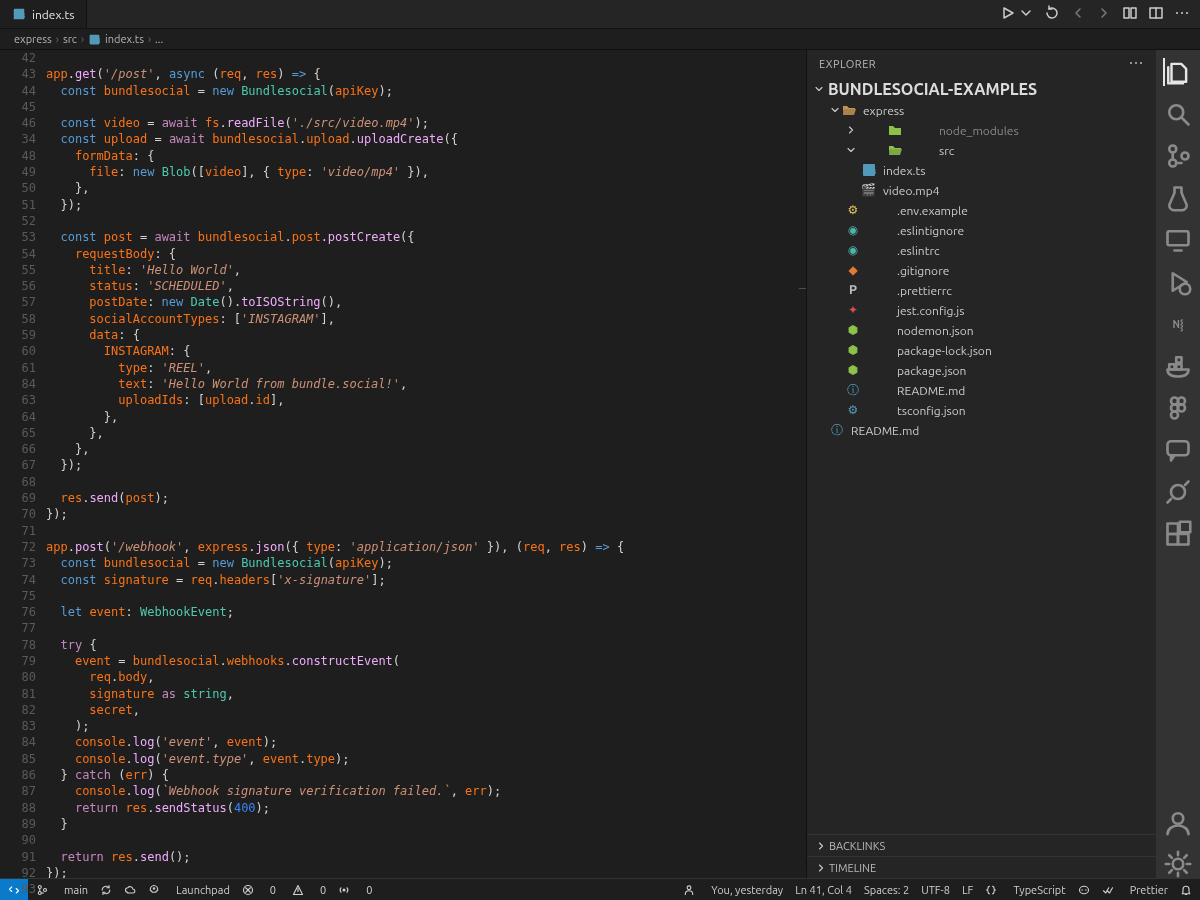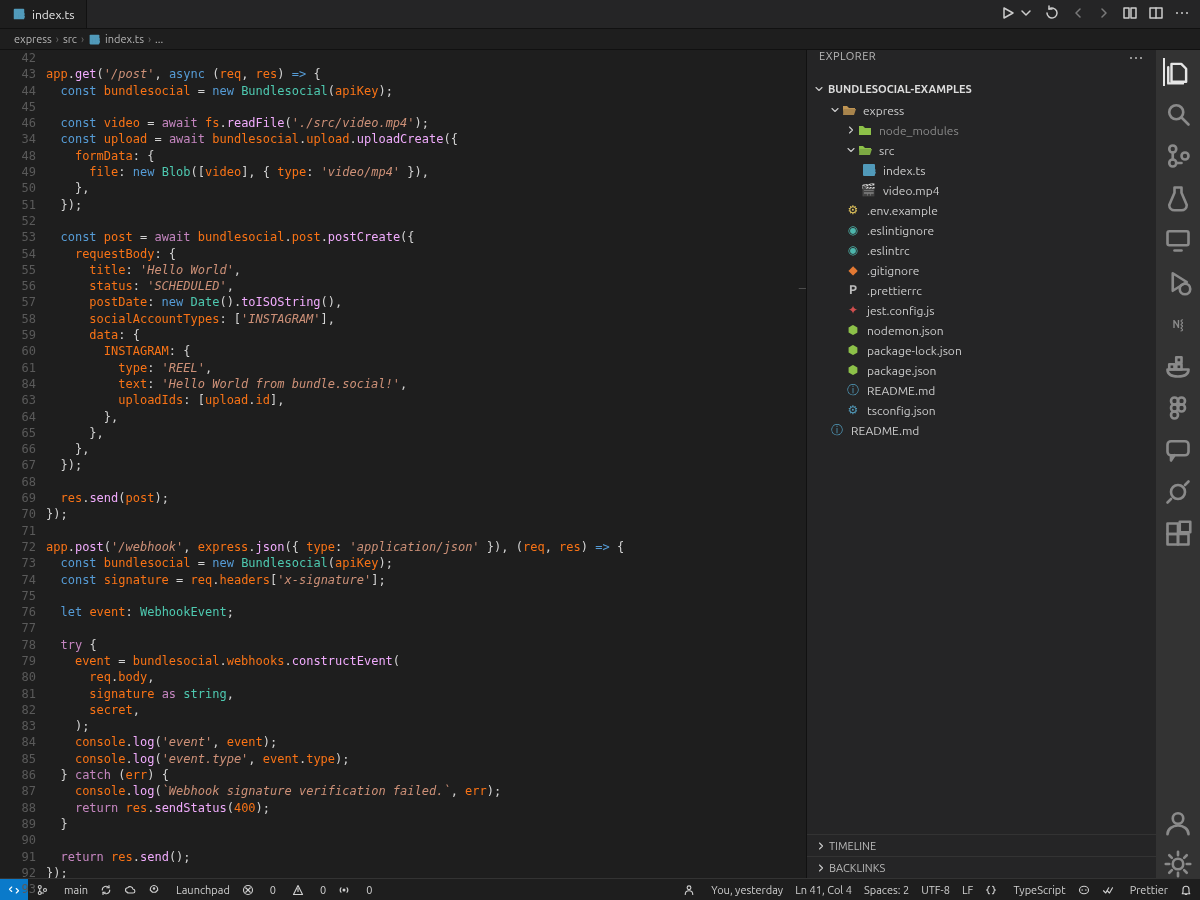--- a/index.html
+++ b/index.html
@@ -28,35 +28,35 @@
   .code .line { height:16.3px; }
   .sash { position:absolute; right:0; top:230px; color:#555; font-size:12px; }
 
   
   .k { color:#c586c0; } 
   .t { color:#f97316; } 
   .f { color:#f0abfc; } 
   .s { color:#ce9178;font-style:italic; } 
   .c { color:#4ec9b0; } 
   .p { color:#d4d4d4; } 
-  .n { color:#f97316; } 
+  .n { color:#3b82f6; } 
   .b { color:#569cd6; } 
 
   
   .side-panel { width: 350px; background: #252526; display:flex; flex-direction:column; font-size:12px; border-left:1px solid #111; }
-  .side-header { display:flex; height:28px; padding:0 12px; font-size:11px; letter-spacing:0.5px; color:#bbb; }
+  .side-header { display:flex; align-items:center; height:28px; padding:0 12px; font-size:11px; letter-spacing:0.5px; color:#bbb; }
   .side-header .ellipsis { margin-left:auto; }
   .explorer-tree { flex:1; overflow:auto; }
-  .tree-section-title { display:flex; align-items:center; gap:3px; height:22px; padding-left:6px; font-weight:600; font-size:11px; color:#ddd;}
+  .tree-section-title { display:flex; align-items:center; gap:3px; height:22px; padding-left:6px; font-weight:600; font-size:16px; color:#ddd;}
   .tree-item { display:flex; align-items:center; height:20px; padding-left:10px; cursor:pointer; }
   .tree-item .lbl { margin-left:6px; color:#ccc; }
   .tree-item.dim .lbl { color:#8a8a8a; }
   .tree-item .icon { width:16px; display:inline-flex; justify-content:center; }
   .indent1 { padding-left:22px; }
-  .indent2 { padding-left:38px; }
+  .indent2 { padding-left:38px;gap:30px; }
   .indent3 { padding-left:54px; }
   .chev { width:12px; color:#ccc; }
   .panel-footer-sec { height:22px; display:flex; align-items:center; padding-left:8px; color:#bbb; font-size:11px; border-top:1px solid #333; }
   .panel-footer-sec .chev { margin-right:2px; transform:rotate(-90deg); }
 
   
   .activity-bar { width:44px; background:#333333; display:flex; flex-direction:column; align-items:center; padding-top:8px; gap:14px; }
   .activity-bar .ab-item { width:28px; height:28px; display:flex; align-items:center; justify-content:center; color:#8a8a8a; cursor:pointer;}
   .activity-bar .ab-item.active { color:#e6e6e6; border-left:2px solid #e6e6e6; margin-left:-2px; }
   .activity-bar .ab-spacer { flex:1; }
@@ -416,27 +416,27 @@
       </div>
       <div class="tree-item indent1">
         <span class="icon file-blue">ⓘ</span>
         <span class="lbl">README.md</span>
       </div>
     </div>
     <div class="panel-footer-sec">
       <svg class="chev" viewBox="0 0 16 16">
           <use href="#i-chev-down"></use>
         </svg>
-      <span>TIMELINE</span>
+      <span>BACKLINKS</span>
     </div>
     <div class="panel-footer-sec">
       <svg class="chev" viewBox="0 0 16 16">
           <use href="#i-chev-down"></use>
         </svg>
-      <span>BACKLINKS</span>
+      <span>TIMELINE</span>
     </div>
   </div>
 
   <div class="activity-bar">
     <div class="ab-item active">
         <svg viewBox="0 0 16 16">
           <use href="#i-files"></use>
         </svg>
       </div>
     <div class="ab-item">

